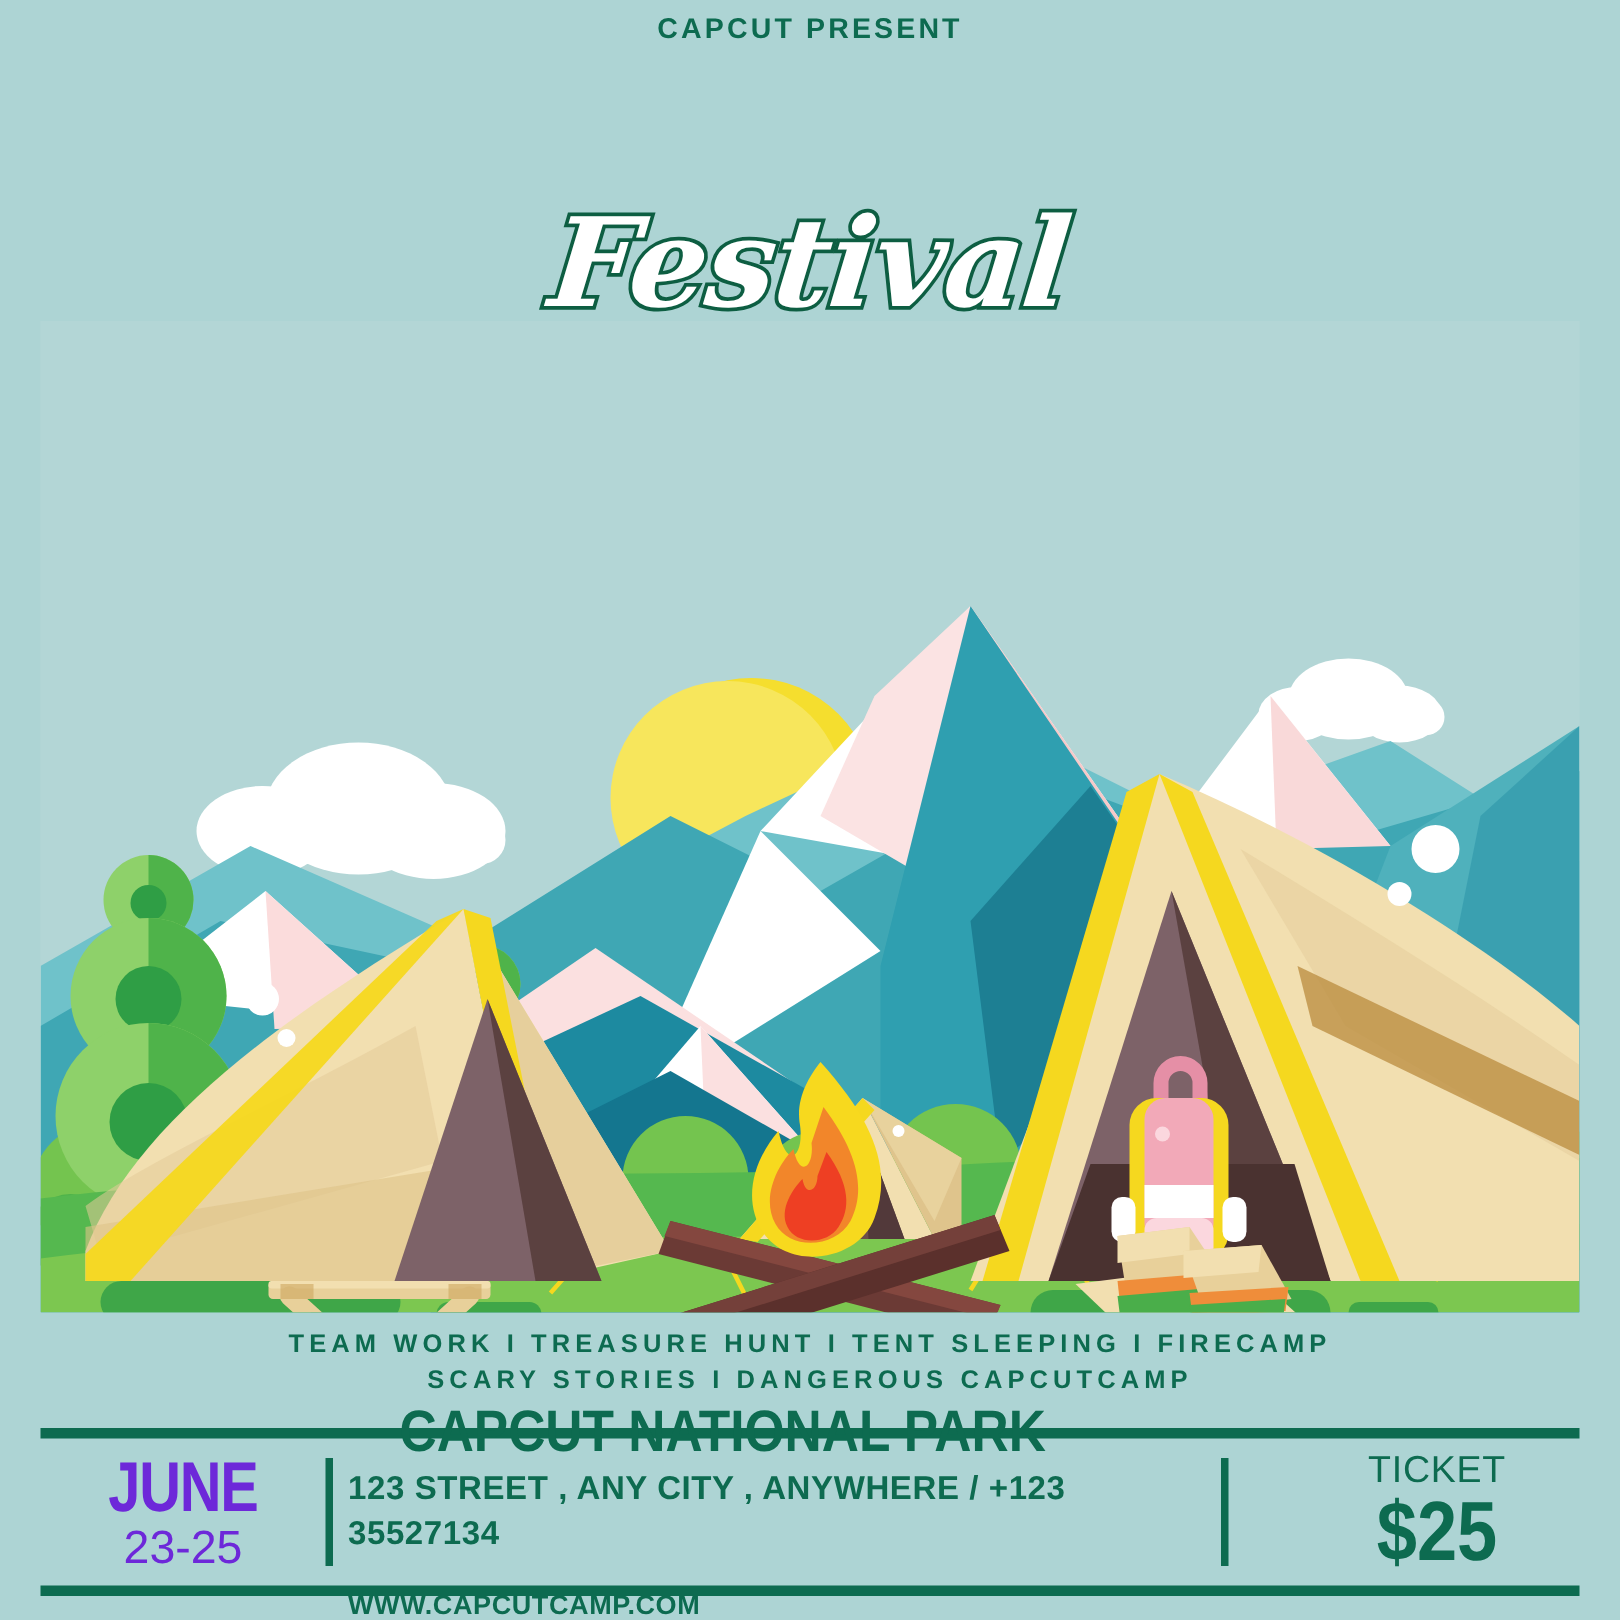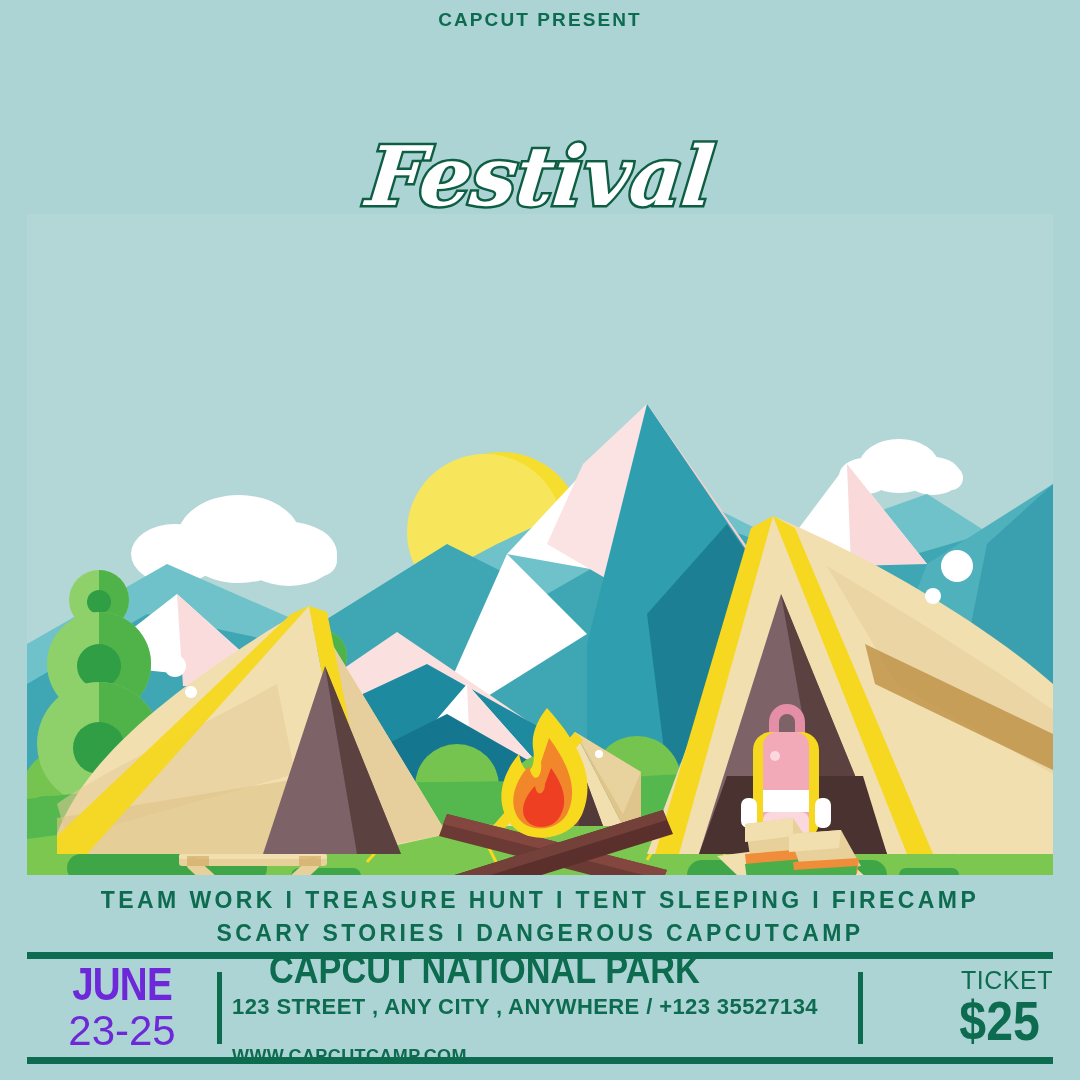--- a/index.html
+++ b/index.html
@@ -52,21 +52,21 @@
     background:#b3d6d6;
   }
   .scene svg{display:block;width:1026px;height:661px;}
 
   
   .activities{
     position:absolute;left:0;top:884px;width:100%;
     text-align:center;color:#0d6b50;
   }
   .act-line{
-    font-size:23px;font-weight:700;letter-spacing:3.4px;
+    font-size:17px;font-weight:700;letter-spacing:3.4px;
     line-height:1.42;
   }
 
   
   .rule{
     position:absolute;left:27px;width:1026px;height:7px;background:#0d6b50;
   }
   .rule-top{top:952px;}
   .rule-bot{top:1057px;}
 
@@ -75,31 +75,31 @@
     display:flex;align-items:center;
   }
   .f-date{
     width:190px;text-align:center;color:#6d28d9;
   }
   .f-month{
     font-size:47px;font-weight:700;letter-spacing:-1px;
     transform:scaleX(0.82);line-height:1.0;
   }
   .f-days{
-    font-size:42px;font-weight:400;letter-spacing:0px;line-height:1.15;
+    font-size:31px;font-weight:400;letter-spacing:0px;line-height:1.15;
   }
   .vdiv{width:5px;height:72px;background:#0d6b50;}
   .f-mid{flex:1;text-align:left;color:#0d6b50;padding:0 10px;}
   .f-venue{
     font-size:39px;font-weight:700;letter-spacing:0px;
     transform:scaleX(0.88);line-height:1.12;
   }
   .f-addr{font-size:22px;font-weight:700;letter-spacing:0.4px;line-height:1.35;}
   .f-web{font-size:18px;font-weight:700;letter-spacing:0.4px;line-height:1.35;margin-top:22px;}
-  .f-ticket{width:190px;text-align:right;color:#0d6b50;}
+  .f-ticket{width:190px;text-align:center;color:#0d6b50;padding-left:44px;}
   .f-tklabel{font-size:25px;font-weight:400;letter-spacing:0.5px;line-height:1.05;}
   .f-tkprice{font-size:56px;font-weight:700;transform:scaleX(0.86);line-height:1.0;}
 </style>
 </head>
 <body>
 
 <div class="poster">
 
   <div class="presenter">CAPCUT PRESENT</div>
 

